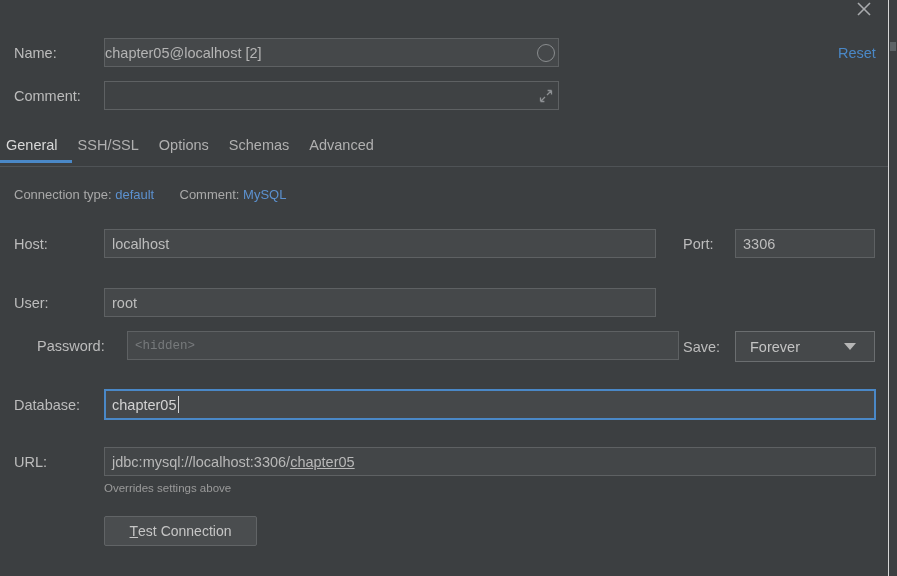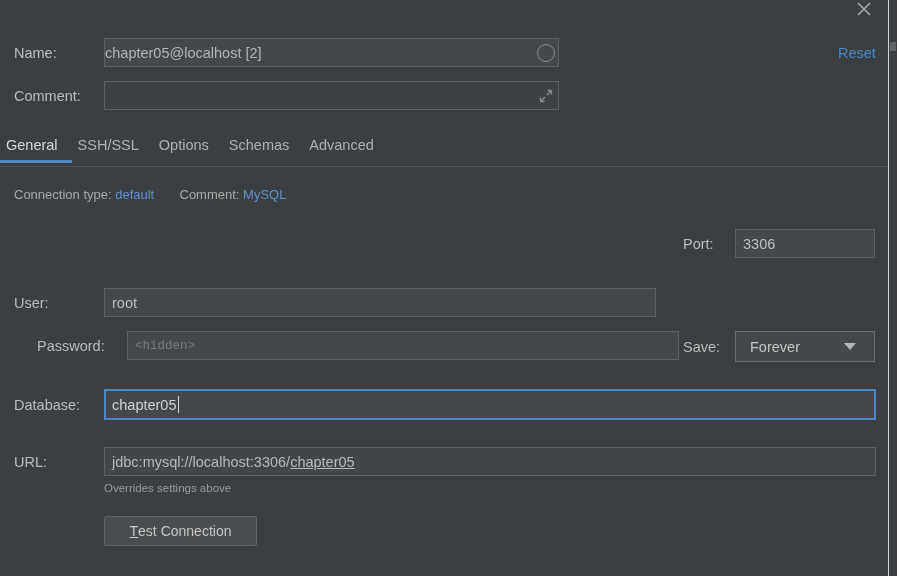--- a/index.html
+++ b/index.html
@@ -305,20 +305,24 @@
   <div class="tab-sep"></div>
 
   <div class="conn-line">
     <span>Connection type:</span>
     <span class="val">default</span>
     <span class="gap"></span>
     <span>Comment:</span>
     <span class="val">MySQL</span>
   </div>
 
+  <div class="row row-host">
+    <span class="lbl">Host:</span>
+    <div class="inp host-inp">localhost</div>
+  </div>
 
   <div class="row row-port">
     <span class="lbl">Port:</span>
     <div class="inp port-inp">3306</div>
   </div>
 
   <div class="row row-user">
     <span class="lbl">User:</span>
     <div class="inp user-inp">root</div>
   </div>

